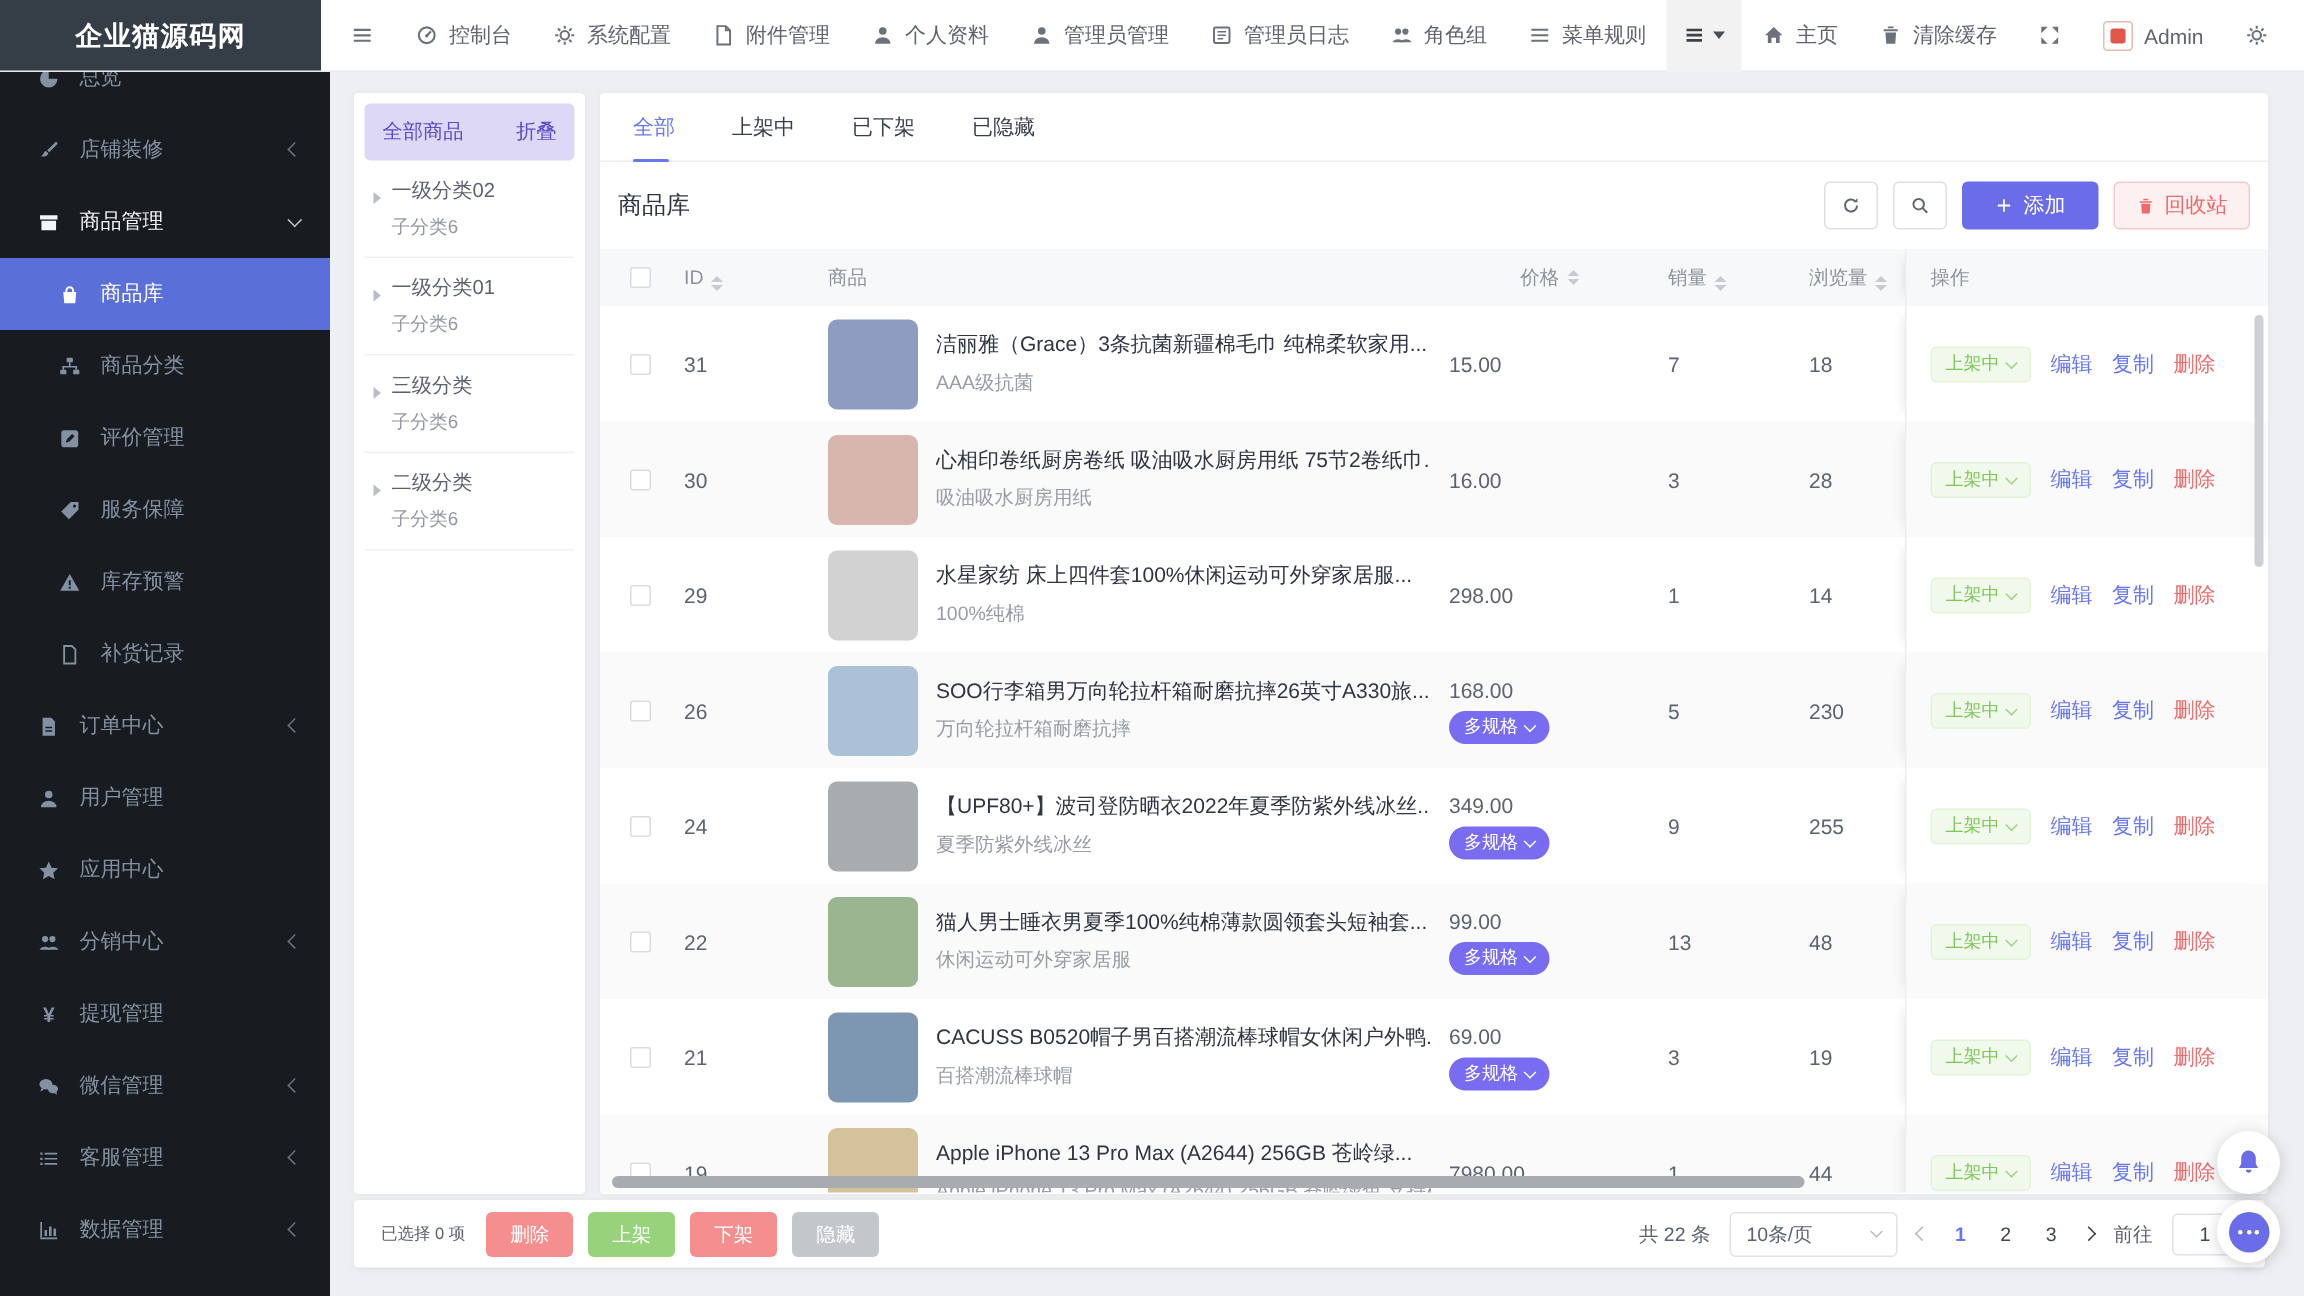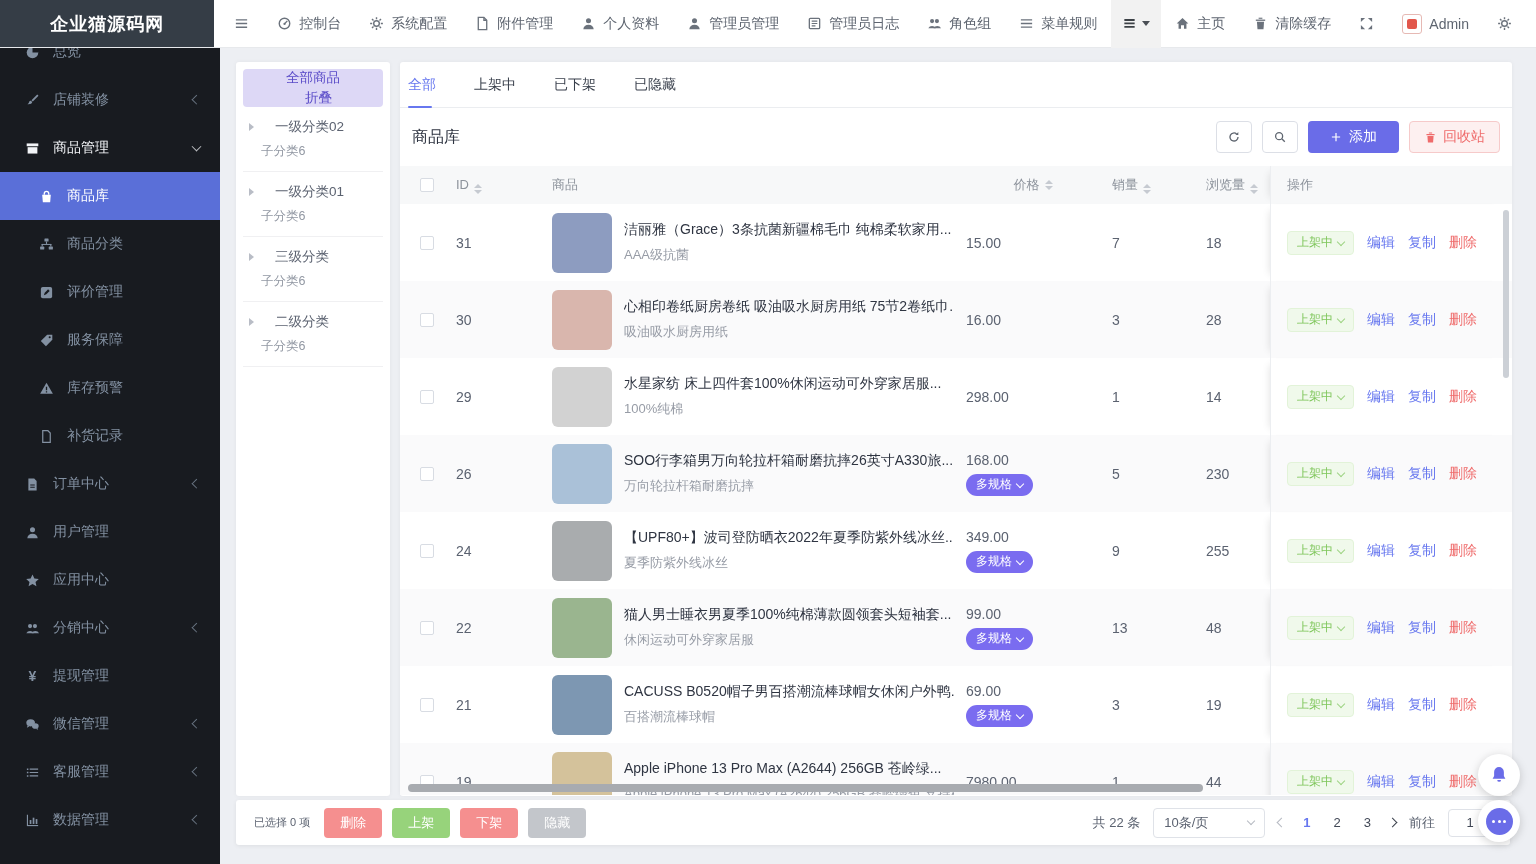--- a/index.html
+++ b/index.html
@@ -29,30 +29,30 @@
   .s-item.open { color:#f2f4f7; }
   .s-item.sub { padding-left:38px; }
   .s-item.active { background:#5a6fd8; color:#fff; }
   .s-arrow { position:absolute; right:20px; top:50%; width:7px; height:7px; border-right:1.6px solid currentColor; border-bottom:1.6px solid currentColor; opacity:.75; }
   .s-arrow.left { transform:translateY(-55%) rotate(135deg); }
   .s-arrow.down { transform:translateY(-70%) rotate(45deg); }
   .yen-glyph { font-size:14px; font-weight:bold; line-height:1; }
 
   
   .cat-panel { position:absolute; left:236px; top:62px; width:154px; bottom:68px; background:#fff; border-radius:3px; box-shadow:0 0 4px rgba(0,0,0,.05); padding:7px; z-index:10; }
-  .cat-head { background:#ddd8f6; color:#5a4bc8; border-radius:4px; height:38px; display:flex; align-items:center; justify-content:space-between; padding:0 12px; font-size:13.5px;flex-direction:column; }
+  .cat-head { background:#ddd8f6; color:#5a4bc8; border-radius:4px; height:38px; display:flex; align-items:center; justify-content:space-between; padding:0 12px; font-size:13.5px; }
   .cat-head .fold { cursor:pointer;margin-left:11px; }
   .cat-item { padding:11px 2px 11px 6px; border-bottom:1px solid #f0f0f2; cursor:pointer; }
-  .cat-name { font-size:13.5px; color:#5b6270; display:flex; align-items:center; gap:21px; }
+  .cat-name { font-size:13.5px; color:#5b6270; display:flex; align-items:flex-end; gap:7px; }
   .tri { width:0; height:0; border-top:4px solid transparent; border-bottom:4px solid transparent; border-left:5px solid #b9bdc6; }
   .cat-sub { font-size:12.5px; color:#9298a3; margin:7px 0 0 12px; }
 
   
   .main { position:absolute; left:400px; top:62px; width:1112px; bottom:68px; background:#fff; border-radius:3px; box-shadow:0 0 4px rgba(0,0,0,.05); overflow:hidden; z-index:10; }
-  .tabs { height:46px; display:flex; align-items:flex-start; padding:0 8px; gap:38px; border-bottom:1px solid #ebedf0; }
+  .tabs { height:46px; display:flex; align-items:flex-start; padding:0 22px; gap:38px; border-bottom:1px solid #ebedf0; }
   .tab { font-size:14px; color:#383f4b; height:100%; display:flex; align-items:center; position:relative; cursor:pointer; }
   .tab.active { color:#6777ef; }
   .tab.active::after { content:""; position:absolute; left:0; bottom:-1px; width:24px; height:2px; background:#6777ef; border-radius:1px; }
   .toolbar { height:58px; display:flex; align-items:center; padding:0 12px; }
   .page-title { font-size:16px; color:#2f3542; font-weight:500; }
   .toolbar-right { margin-left:auto; display:flex; align-items:center; gap:10px; }
   .icon-btn { width:36px; height:32px; border:1px solid #dcdfe6; border-radius:4px; background:#fff; display:flex; align-items:center; justify-content:center; color:#5f6670; cursor:pointer; }
   .icon-btn svg { width:14px; height:14px; }
   .btn-add { height:32px; padding:0 22px; background:#6a6ce8; color:#fff; border:none; border-radius:4px; display:flex; align-items:center; gap:7px; font-size:14px; cursor:pointer; }
   .btn-add svg { width:12px; height:12px; }

